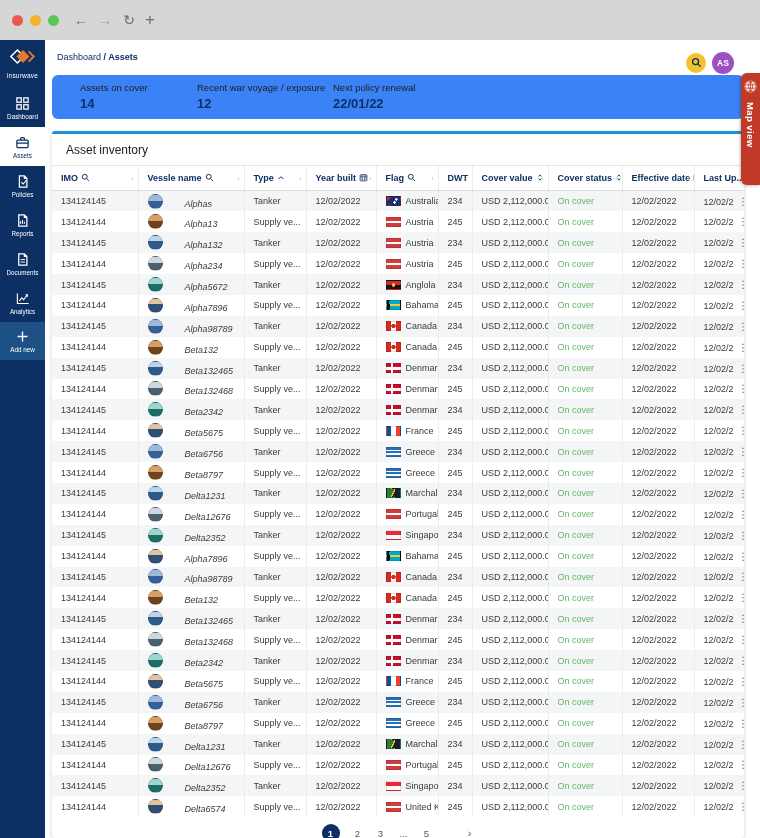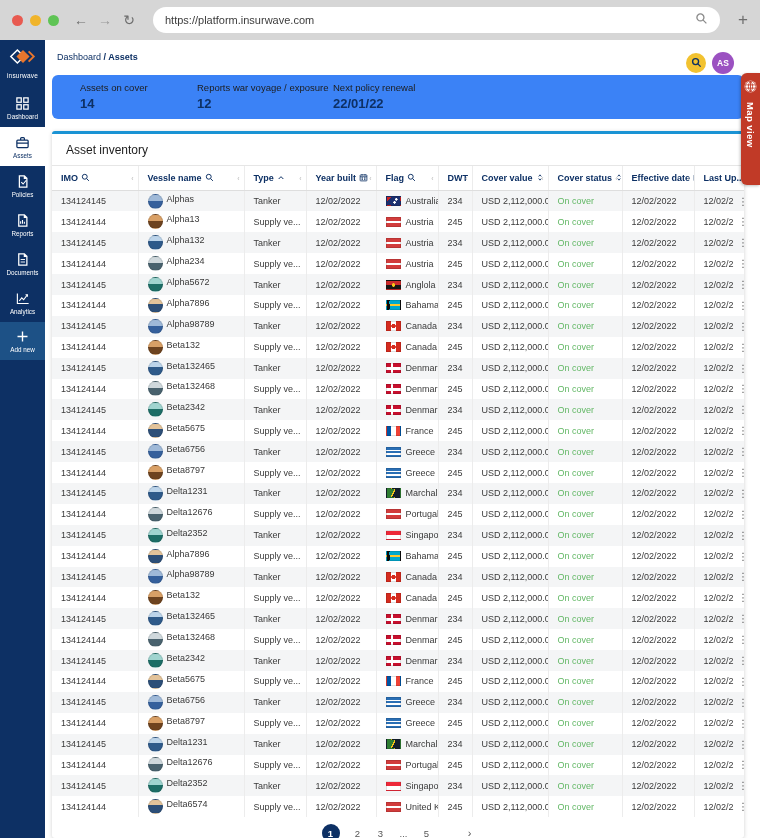--- a/index.html
+++ b/index.html
@@ -56,27 +56,27 @@
   col.c-eff{width:72px;} col.c-last{width:58px;}
   thead th { font-size:9px; font-weight:bold; color:#0d3064; text-align:left; padding:7px 4px 7px 9px;
              border-top:1px solid #e6e6e6; border-bottom:1px solid #dedede; position:relative; white-space:nowrap; overflow:hidden; }
   thead th .hicon { margin-left:3px; vertical-align:-1px; }
   thead th:not(:last-child)::after { content:"\2039\2003"; position:absolute; right:-3px; top:9px; font-size:7px; color:#c9c9c9; }
   th + th, td + td { border-left:1px solid #ececec; }
   tbody tr { height:20.9px; }
   tbody tr:nth-child(odd) { background:#f4f5f6; }
   td { font-size:9px; color:#3a3a3a; padding:0 4px 0 9px; white-space:nowrap; overflow:hidden; }
   td.c-dwt, th.h-dwt { text-align:left; }
-  .vname { display:flex; align-items:flex-start; gap:4px; }
+  .vname { display:flex; align-items:flex-end; gap:22px;font-style:italic; }
   .avatar-dot { width:15px; height:15px; border-radius:50%; flex-shrink:0; border:1px solid rgba(0,0,0,.1); }
   .av0{background:linear-gradient(#9fb9d8 45%,#35609c 45%);} .av1{background:linear-gradient(#d9a066 50%,#6e431f 50%);}
   .av2{background:linear-gradient(#bcd4ea 40%,#2e5a8a 40%);} .av3{background:linear-gradient(#cfd8dc 45%,#49626e 45%);}
   .av4{background:linear-gradient(#9fd4cf 50%,#1d6e66 50%);} .av5{background:linear-gradient(#e3c39a 40%,#2d4f78 40%);}
   .status-on { color:#63b866;margin-top:16px; }
-  .lastcell { display:flex; align-items:center; justify-content:space-between; }
+  .lastcell { display:flex; align-items:flex-end; justify-content:space-between; }
   .kebab { color:#555; font-size:10px; letter-spacing:0; }
 
   
   .fl { width:15px; height:10px; display:inline-block; vertical-align:-1px; margin-right:5px; border:1px solid rgba(0,0,0,.12); flex-shrink:0; }
   .flagcell { display:flex; align-items:center; }
   .fl-australia { background:radial-gradient(circle at 72% 30%, #fff 0 1px, transparent 1.5px),radial-gradient(circle at 58% 68%, #fff 0 1px, transparent 1.5px),linear-gradient(135deg,#c22 0 3px,#1b2f6e 3px); }
   .fl-austria, .fl-portugal, .fl-unitedking { background:linear-gradient(#d23c3c 33%, #fff 33% 66%, #d23c3c 66%); }
   .fl-anglola { background:radial-gradient(circle at 50% 50%, #f5c518 0 1.5px, transparent 2px),linear-gradient(#cc2b2b 50%, #151515 50%); }
   .fl-bahamas { background:linear-gradient(78deg,#0b0b0b 0 24%,transparent 24%),linear-gradient(#00a9ce 33%, #ffc72c 33% 66%, #00a9ce 66%); }
   .fl-canada { background:radial-gradient(circle at 50% 50%, #d52b1e 0 2px, transparent 2.4px),linear-gradient(90deg,#d52b1e 28%,#fff 28% 72%,#d52b1e 72%); }
@@ -103,29 +103,20 @@
 
 <div class="chrome">
   <div class="dots">
     <span class="dot r"></span>
     <span class="dot y"></span>
     <span class="dot g"></span>
   </div>
   <span class="navbtn">←</span>
   <span class="navbtn dim">→</span>
   <span class="navbtn">↻</span>
-  <div class="url-pill">
-    <span class="url-text">https://platform.insurwave.com</span>
-    <span>
-      <svg width="13" height="13" viewBox="0 0 24 24" fill="none" stroke="#8a8a8a" stroke-width="2.4">
-          <circle cx="10" cy="10" r="6.5"></circle>
-          <line x1="15" y1="15" x2="21" y2="21"></line>
-        </svg>
-    </span>
-  </div>
   <span class="plus-tab">+</span>
 </div>
 
 <div class="app">
 
   <nav class="sidebar">
     <div class="logo-block">
       <span>
         <svg width="30" height="19" viewBox="0 0 32 20">
           <path d="M10 3 L17 10 L10 17 L3 10 Z" fill="none" stroke="#ffffff" stroke-width="1.6"></path>
@@ -219,21 +210,21 @@
         <span class="circle-btn avatar">AS</span>
       </div>
     </div>
 
     <div class="stats" id="stats-bar">
         <div class="stat">
           <span class="s-label">Assets on cover</span>
           <span class="s-value">14</span>
         </div>
         <div class="stat">
-          <span class="s-label">Reports war voyage / exposure</span>
+          <span class="s-label">Recent war voyage / exposure</span>
           <span class="s-value">12</span>
         </div>
         <div class="stat">
           <span class="s-label">Next policy renewal</span>
           <span class="s-value">22/01/22</span>
         </div>
       </div>
 
     <div class="card">
       <div class="card-title">Asset inventory</div>

